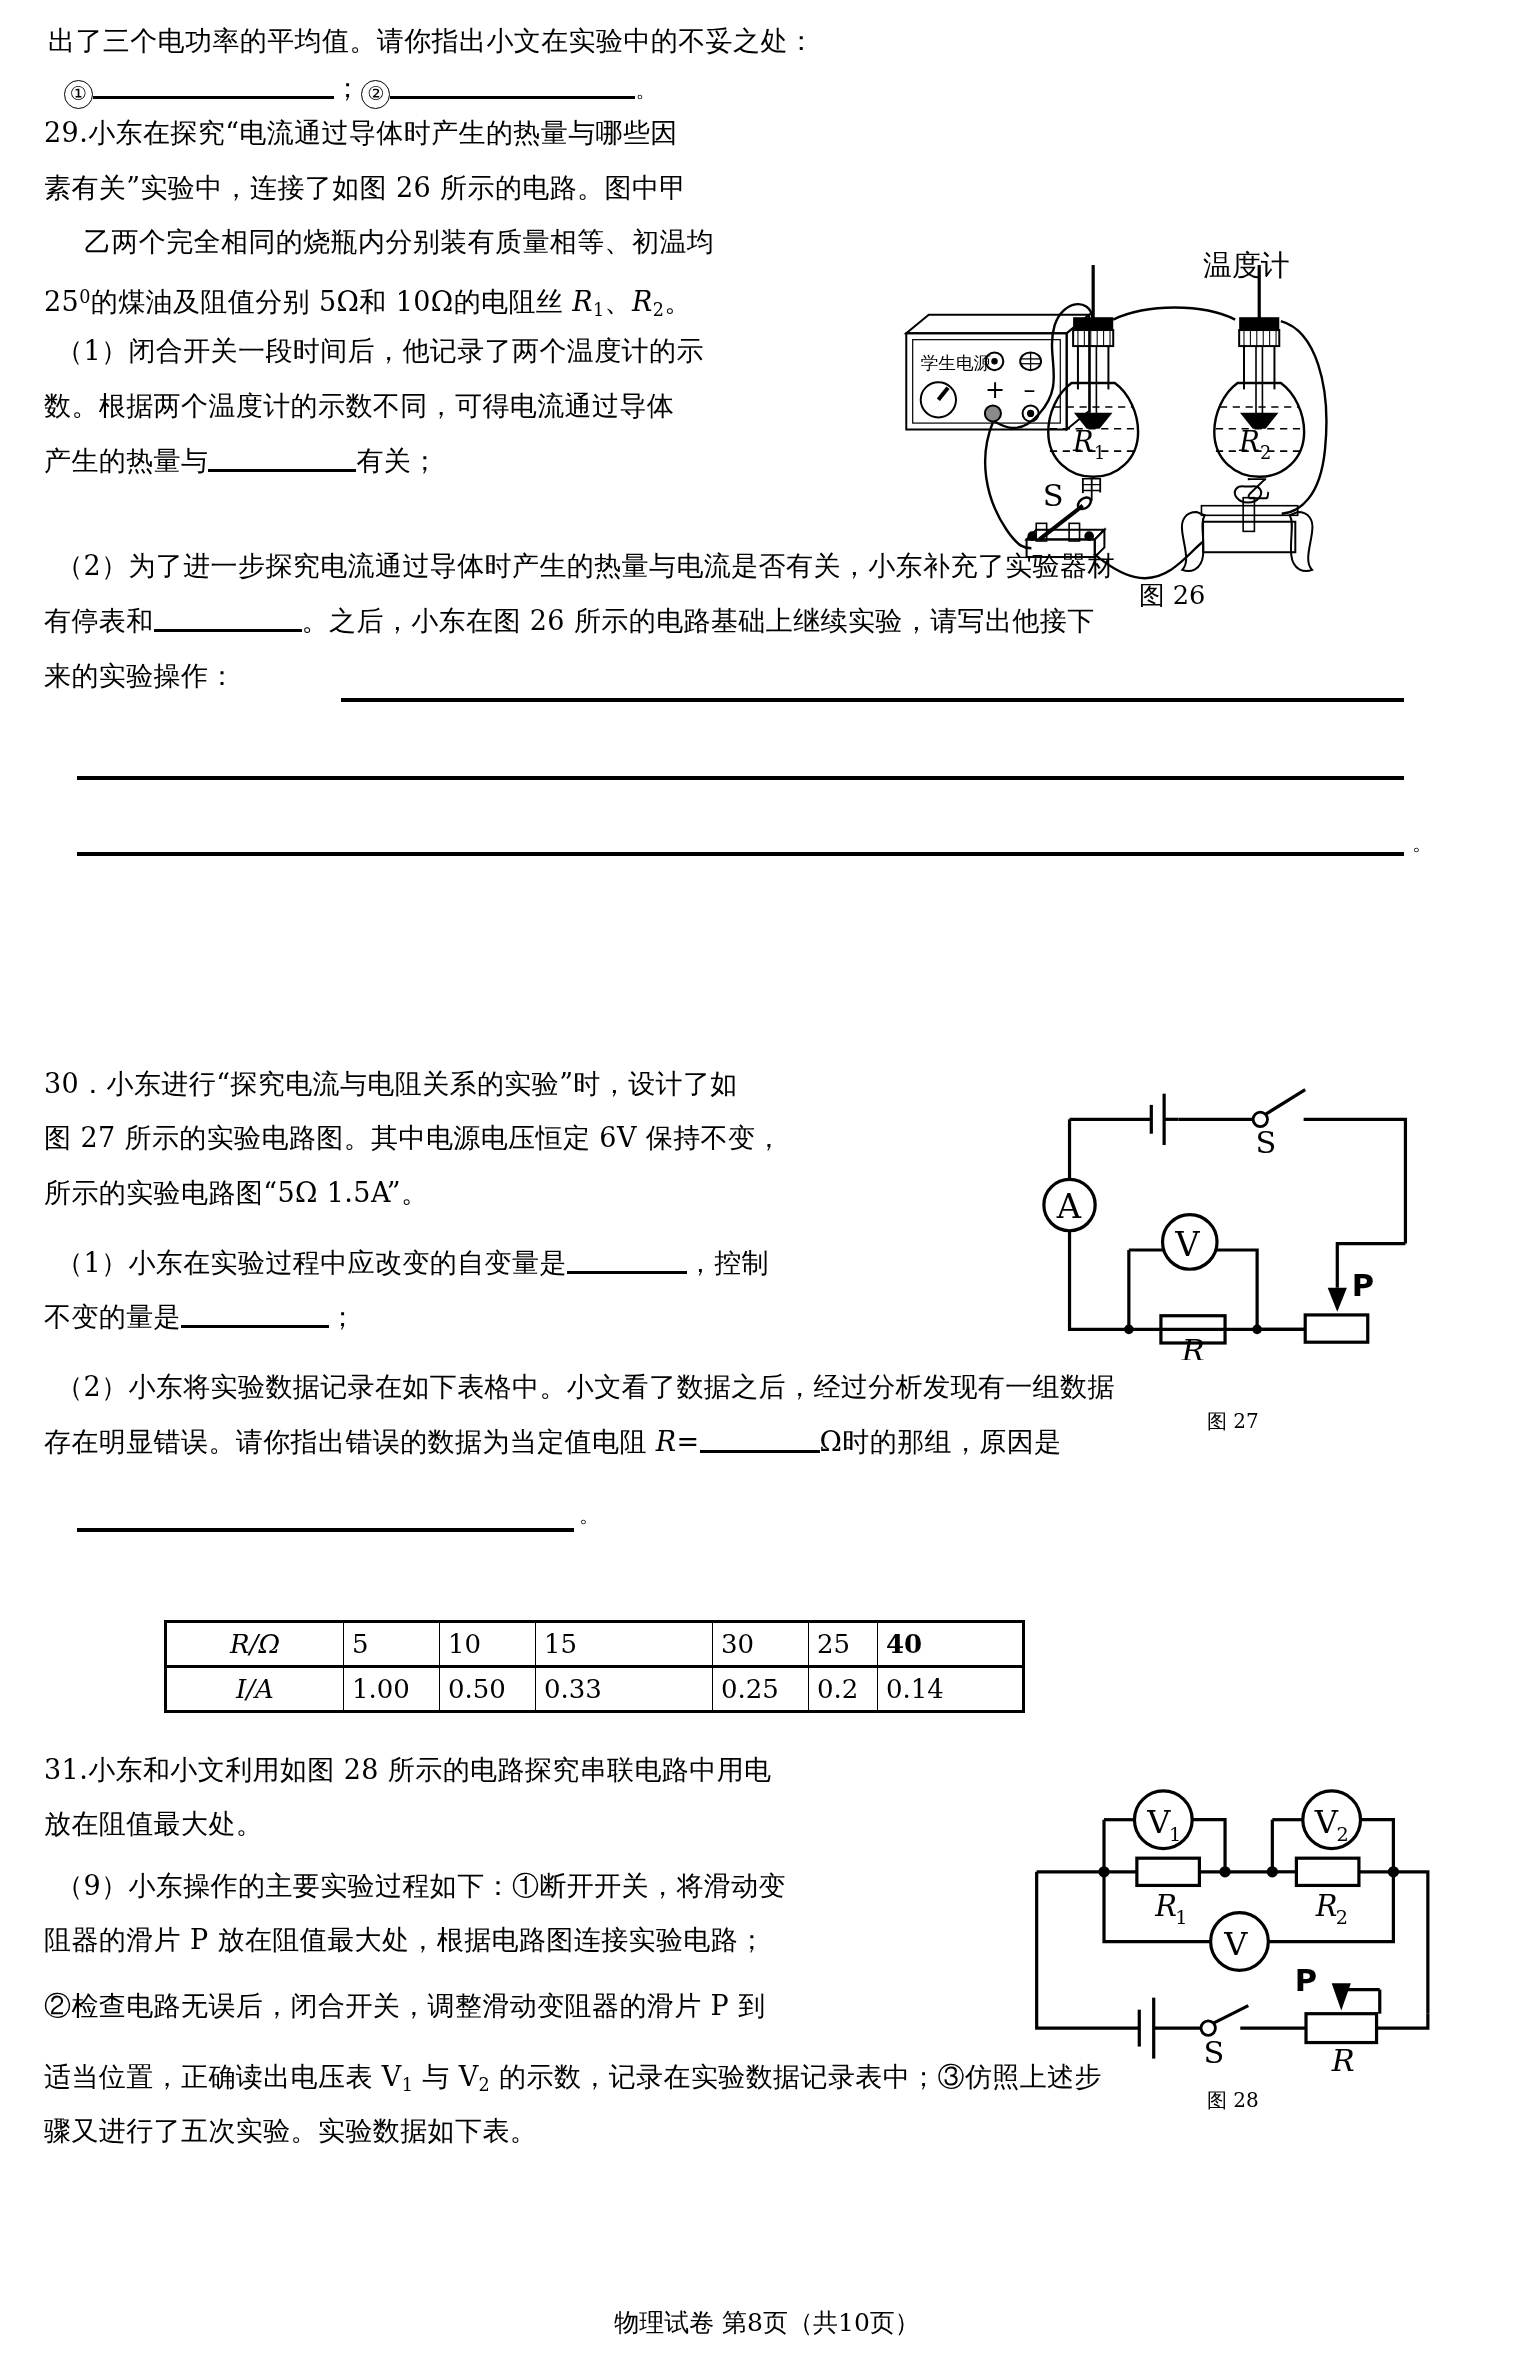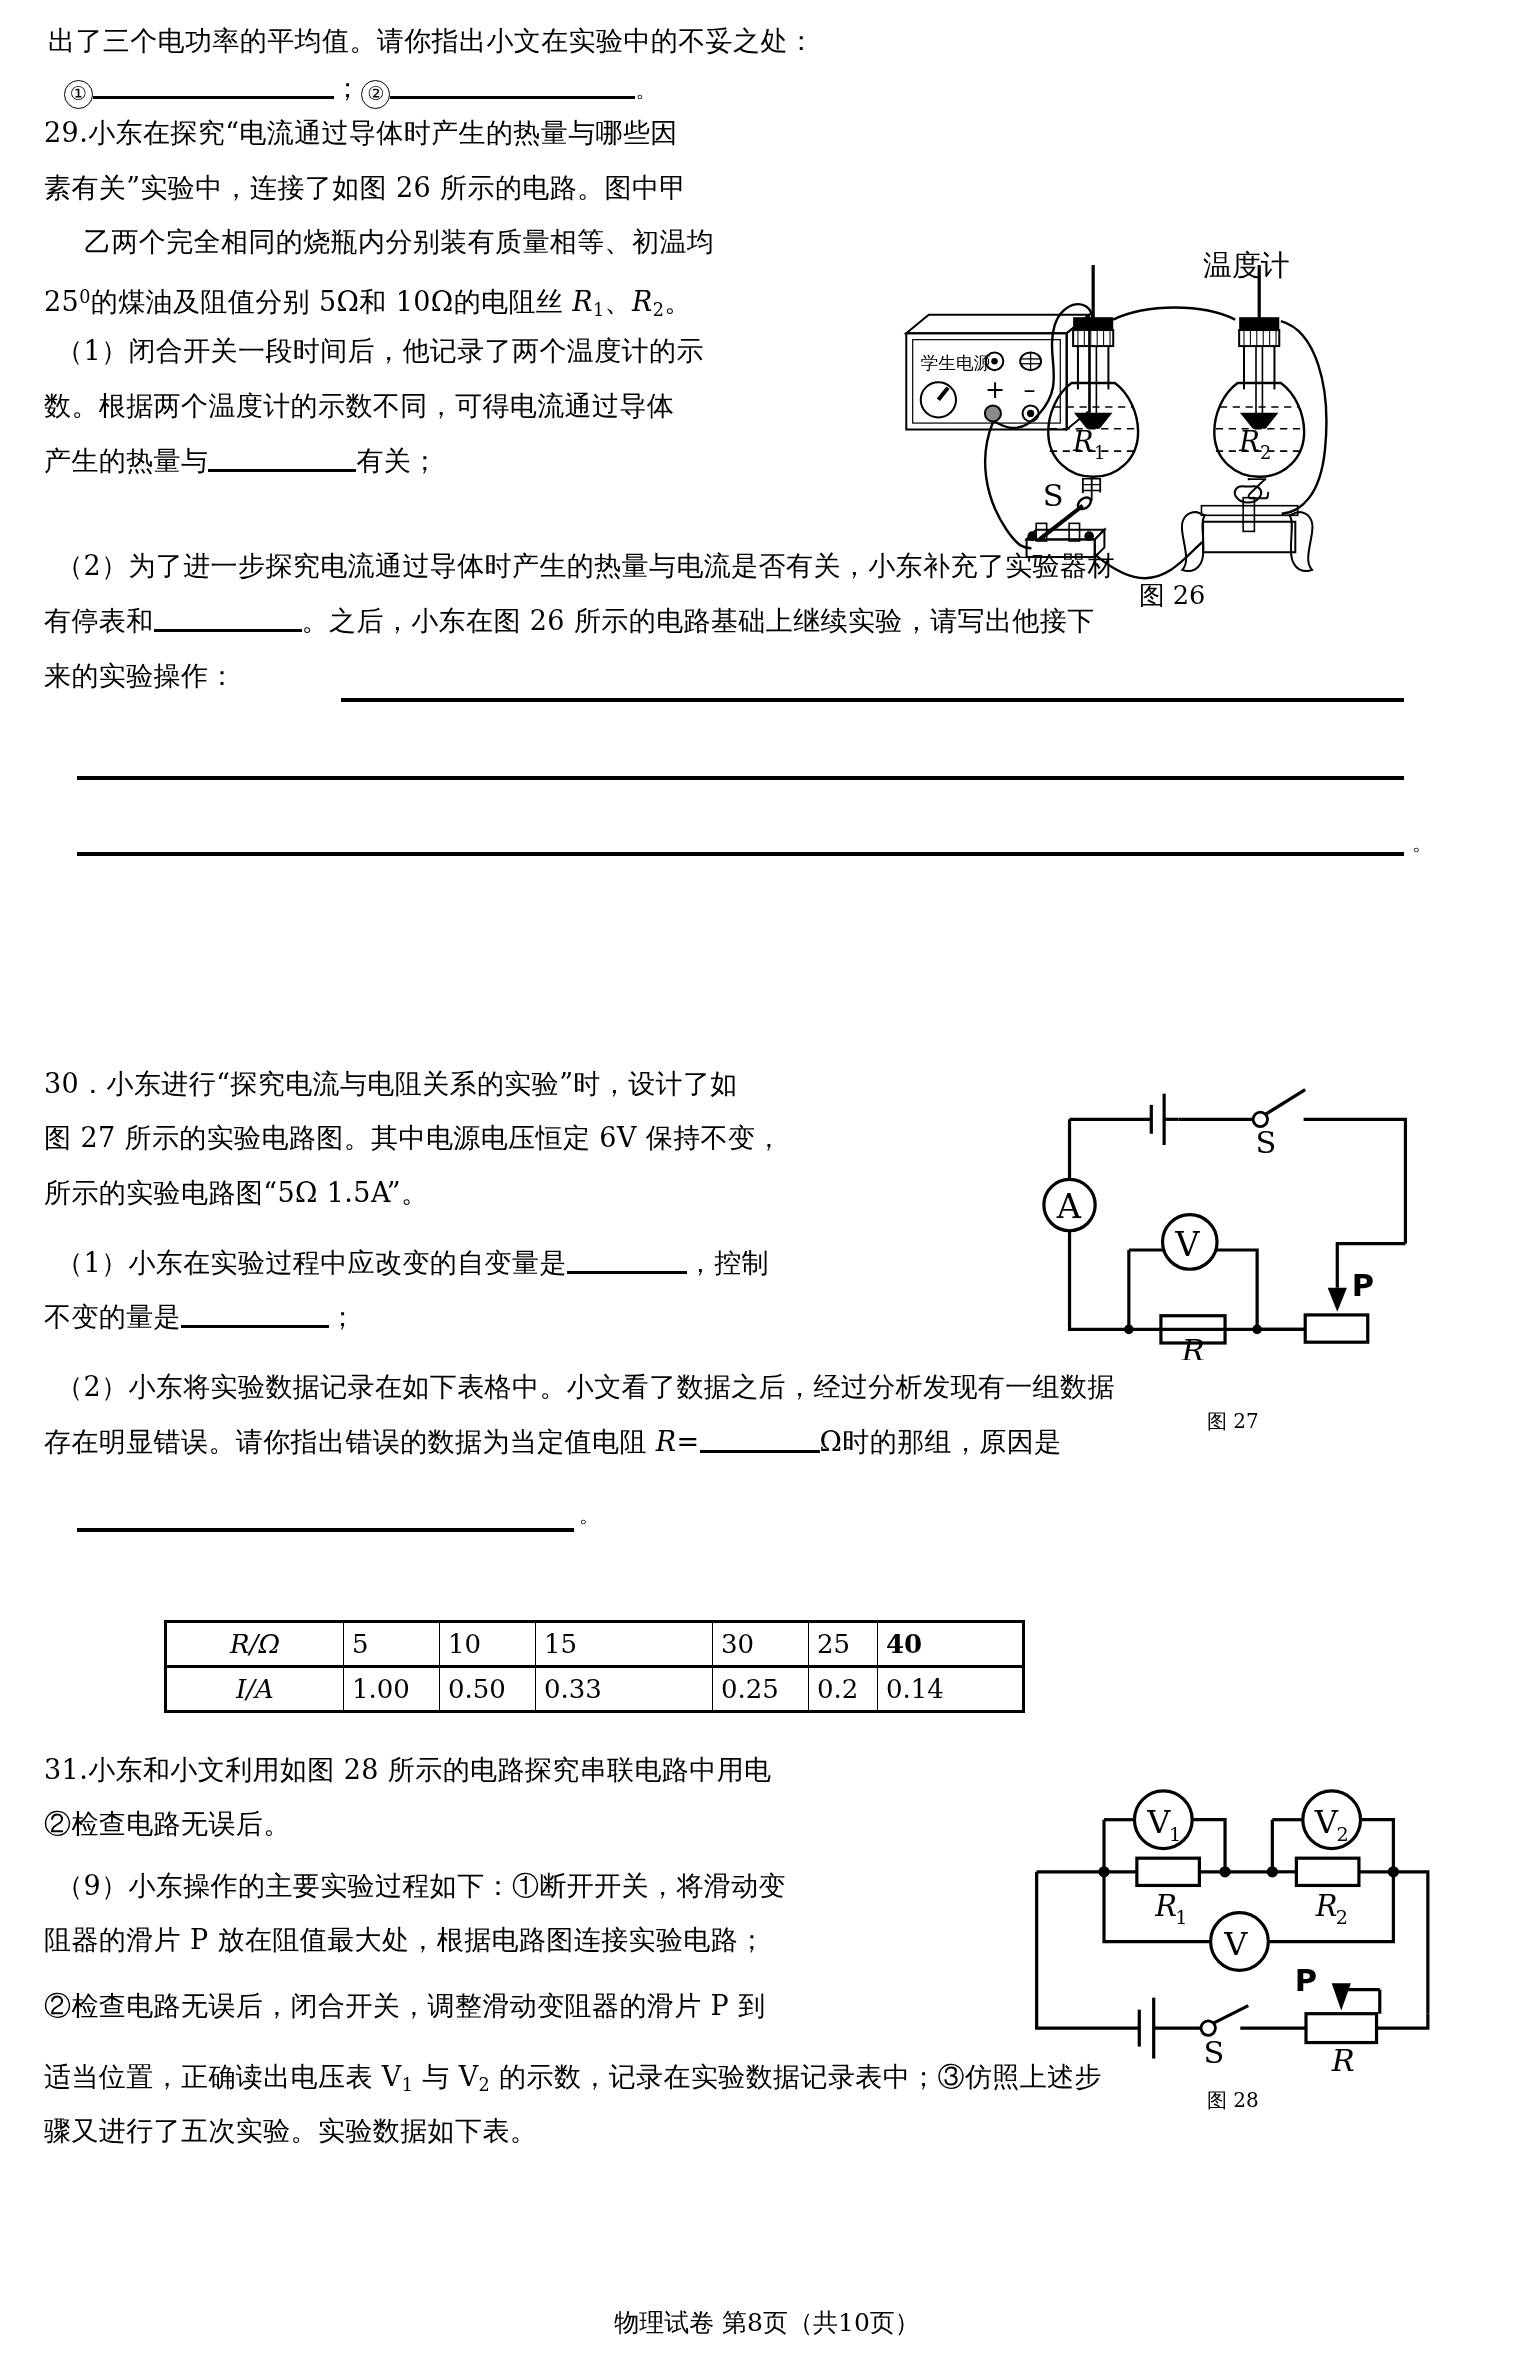--- a/index.html
+++ b/index.html
@@ -366,21 +366,21 @@
       <td>0.50</td>
       <td>0.33</td>
       <td>0.25</td>
       <td>0.2</td>
       <td class="last">0.14</td>
     </tr>
   </tbody>
     </table>
 
   <div class="line txt" style="left:44px; top:1753px;">31.小东和小文利用如图 28 所示的电路探究串联电路中用电</div>
-  <div class="line txt" style="left:44px; top:1807px;">②检查电路无误后。</div>
+  <div class="line txt" style="left:44px; top:1807px;">放在阻值最大处。</div>
   <div class="line txt" style="left:56px; top:1869px;">（9）小东操作的主要实验过程如下：①断开开关，将滑动变</div>
   <div class="line txt" style="left:44px; top:1989px;">②检查电路无误后，闭合开关，调整滑动变阻器的滑片 P 到</div>
   <div class="line txt" style="left:44px; top:1923px;">阻器的滑片 P 放在阻值最大处，根据电路图连接实验电路；</div>
   <div class="line txt" style="left:44px; top:2060px;">
     <span>适当位置，正确读出电压表 V</span><span class="sub">1</span><span> 与 V</span><span class="sub">2</span><span> 的示数，记录在实验数据记录表中；③仿照上述步</span>
   </div>
   <div class="line txt" style="left:44px; top:2114px;">骤又进行了五次实验。实验数据如下表。</div>
 
   <div class="fig" style="left:1003px; top:1749px;">
     <svg width="497" height="337" viewBox="0 0 620 420">

